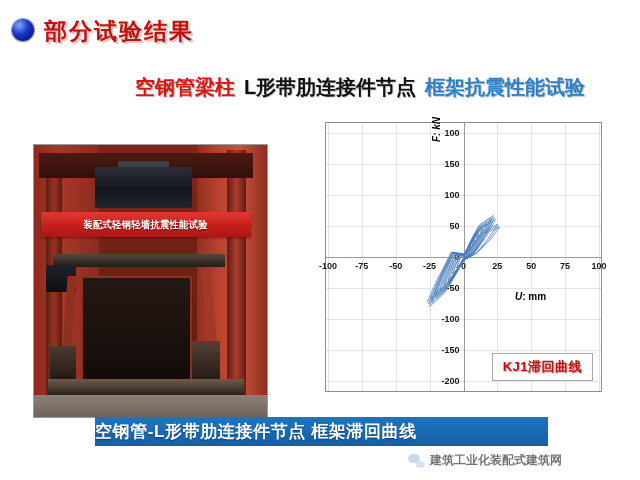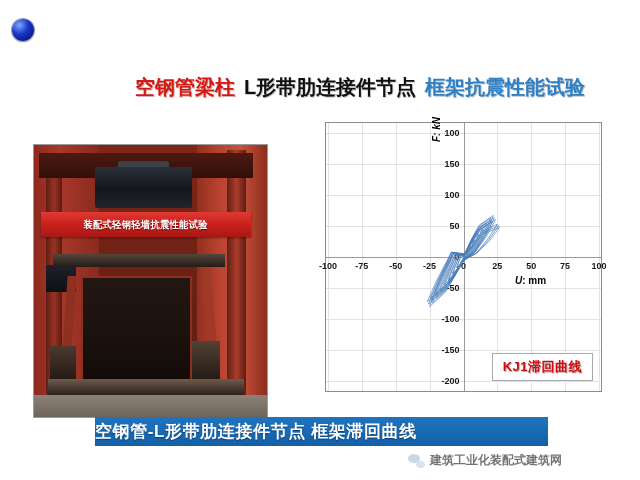--- a/index.html
+++ b/index.html
@@ -117,20 +117,21 @@
     background:#9db9d6;}
   #watermark-icon .b2{position:absolute;right:0;bottom:0;width:9px;height:7px;border-radius:50%;
     background:#b9cde2;}
   #watermark-text{font-size:12px;color:#000000;font-weight:bold;white-space:nowrap;}
 </style>
 </head>
 <body>
 
 <div id="slide-header">
   <div id="header-bullet"></div>
+  <div id="header-title">部分试验结果</div>
 </div>
 
 <div id="subtitle">
   <span class="seg-red">空钢管梁柱</span><span class="sp"></span><span class="seg-black">L形带肋连接件节点</span><span class="sp"></span><span class="seg-blue">框架抗震性能试验</span>
 </div>
 
 <div id="test-photo">
   <div class="ph" id="ph-wall-l"></div>
   <div class="ph" id="ph-wall-c"></div>
   <div class="ph" id="ph-wall-r"></div>
@@ -209,21 +210,21 @@
         <path d="M 137.5 134.0 L 153.4 106.6 L 166.5 98.8 L 158.4 114.7 L 147.7 129.8 L 137.5 137.5 L 121.6 160.5 L 108.5 170.8 L 116.0 153.2 L 127.8 130.3 L 137.5 131.2 Z" fill="none" stroke="#4a7ebb" stroke-width="0.8" stroke-opacity="0.85"></path>
         <path d="M 137.5 134.0 L 153.9 101.6 L 167.3 92.5 L 159.0 111.2 L 148.8 129.0 L 137.5 138.2 L 120.4 167.0 L 106.3 179.9 L 114.4 157.9 L 126.9 129.4 L 137.5 130.7 Z" fill="none" stroke="#4a7ebb" stroke-width="0.8" stroke-opacity="0.85"></path>
         <path d="M 137.5 134.0 L 154.5 103.2 L 168.4 94.5 L 159.7 112.3 L 148.8 129.3 L 137.5 137.9 L 119.8 165.4 L 105.2 177.6 L 113.6 156.7 L 126.9 129.6 L 137.5 130.8 Z" fill="none" stroke="#4a7ebb" stroke-width="0.8" stroke-opacity="0.85"></path>
         <path d="M 137.5 134.0 L 155.0 104.8 L 169.4 96.6 L 160.5 113.4 L 148.8 129.5 L 137.5 137.7 L 119.2 163.7 L 104.2 175.3 L 112.8 155.5 L 126.9 129.9 L 137.5 131.0 Z" fill="none" stroke="#4a7ebb" stroke-width="0.8" stroke-opacity="0.85"></path>
         <path d="M 137.5 134.0 L 156.1 108.4 L 171.4 101.1 L 161.9 115.9 L 150.3 130.1 L 137.5 137.3 L 118.9 169.7 L 103.6 183.6 L 112.4 159.8 L 125.4 129.0 L 137.5 131.4 Z" fill="none" stroke="#4a7ebb" stroke-width="0.8" stroke-opacity="0.85"></path>
         <path d="M 137.5 134.0 L 156.8 109.7 L 172.6 102.8 L 162.7 116.8 L 150.3 130.3 L 137.5 137.1 L 118.2 167.9 L 102.4 181.1 L 111.6 158.5 L 125.4 129.3 L 137.5 131.5 Z" fill="none" stroke="#4a7ebb" stroke-width="0.8" stroke-opacity="0.85"></path>
         <path d="M 137.5 134.0 L 157.4 110.9 L 173.7 104.4 L 163.6 117.7 L 150.3 130.5 L 137.5 137.0 L 117.6 166.1 L 101.3 178.6 L 110.7 157.2 L 125.4 129.5 L 137.5 131.6 Z" fill="none" stroke="#4a7ebb" stroke-width="0.8" stroke-opacity="0.85"></path>
       </svg>
     </div>
   <div id="ylabel" style="left: 104.5px; top: 19.3px;">F: kN</div>
-  <div id="xlabel" style="left: 188.99px; top: 152px;"><i>U</i>: <b>mm</b></div>
+  <div id="xlabel" style="left: 188.99px; top: 168px;"><i>U</i>: <b>mm</b></div>
   <div id="chart-legend">
     <span id="chart-legend-text">KJ1滞回曲线</span>
   </div>
 </div>
 
 <div id="caption-bar">
   <span id="caption-text">空钢管-L形带肋连接件节点 框架滞回曲线</span>
 </div>
 
 <div id="watermark">

